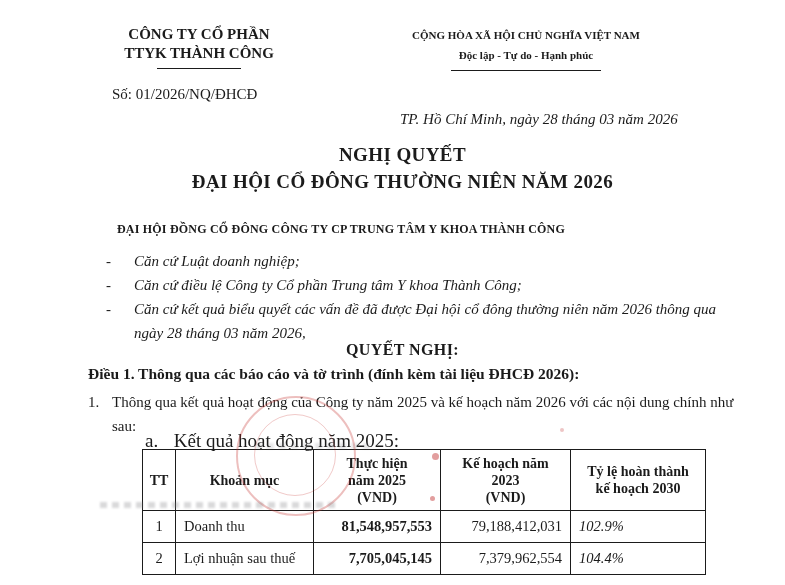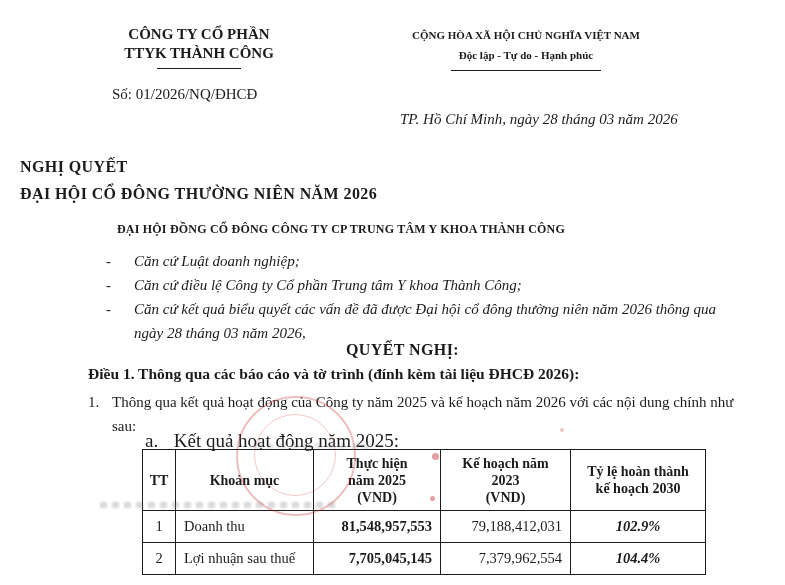--- a/index.html
+++ b/index.html
@@ -17,22 +17,22 @@
     font-weight:bold;font-size:15px;line-height:19px;}
   .hdr-right{left:365px;top:25px;width:322px;text-align:center;
     font-weight:bold;font-size:11px;line-height:20px;}
   .rule{height:0;border-top:1.6px solid #1b1b1b;margin:5px auto 0;}
   .rule-left{width:84px;}
   .rule-right{width:150px;}
   .doc-number{left:112px;top:86px;font-size:15px;}
   .dateline{left:400px;top:98px;width:312px;text-align:left;
     font-style:italic;font-size:15px;margin-top:13px;}
   
-  .title{left:20px;top:141px;width:765px;text-align:left;
-    font-weight:bold;font-size:16px;line-height:27px;letter-spacing:.4px;margin-top:12px;}
+  .title{left:20px;top:141px;width:765px;text-align:center;
+    font-weight:bold;font-size:19px;line-height:27px;letter-spacing:.4px;}
   .subject{left:117px;top:222px;width:606px;font-weight:bold;
     font-size:12px;letter-spacing:.2px;}
   
   .recitals{left:106px;top:249px;width:640px;font-style:italic;
     font-size:15px;line-height:24px;}
   .recital{display:flex;margin-bottom:0;}
   .recital .dash{width:28px;flex:0 0 28px;font-style:normal;}
   .resolve{left:20px;top:341px;width:765px;text-align:center;
     font-weight:bold;font-size:16px;letter-spacing:.4px;}
   
@@ -49,21 +49,21 @@
     table-layout:fixed;font-size:14.5px;background:transparent;}
   table.kq th,table.kq td{border:1.4px solid #1b1b1b;padding:0 8px;
     overflow:hidden;}
   table.kq th{font-weight:bold;font-size:14px;line-height:17px;
     white-space:pre-line;text-align:center;height:60px;padding:0 4px;}
   table.kq td{height:31px;}
   td.c{text-align:center;}
   td.l{text-align:left;padding-left:12px;}
   td.r{text-align:right;padding-right:12px;}
   td.bold{font-weight:bold;}
-  td.ratio{text-align:center;padding-right:10px;font-weight:bold;font-style:italic;}
+  td.ratio{text-align:left;padding-right:10px;font-weight:normal;font-style:italic;}
   
   .stamp{left:236px;top:396px;width:116px;height:116px;border-radius:50%;
     border:2.5px solid rgba(196,48,44,.34);opacity:.9;pointer-events:none;
     filter:blur(.4px);}
   .stamp-inner{left:254px;top:414px;width:80px;height:80px;border-radius:50%;
     border:1.5px solid rgba(196,48,44,.26);pointer-events:none;filter:blur(.5px);}
   .stamp-dot{width:7px;height:7px;border-radius:50%;
     background:rgba(190,40,40,.45);filter:blur(.6px);pointer-events:none;}
   .speck1{left:432px;top:453px;}
   .speck2{left:430px;top:496px;width:5px;height:5px;}

